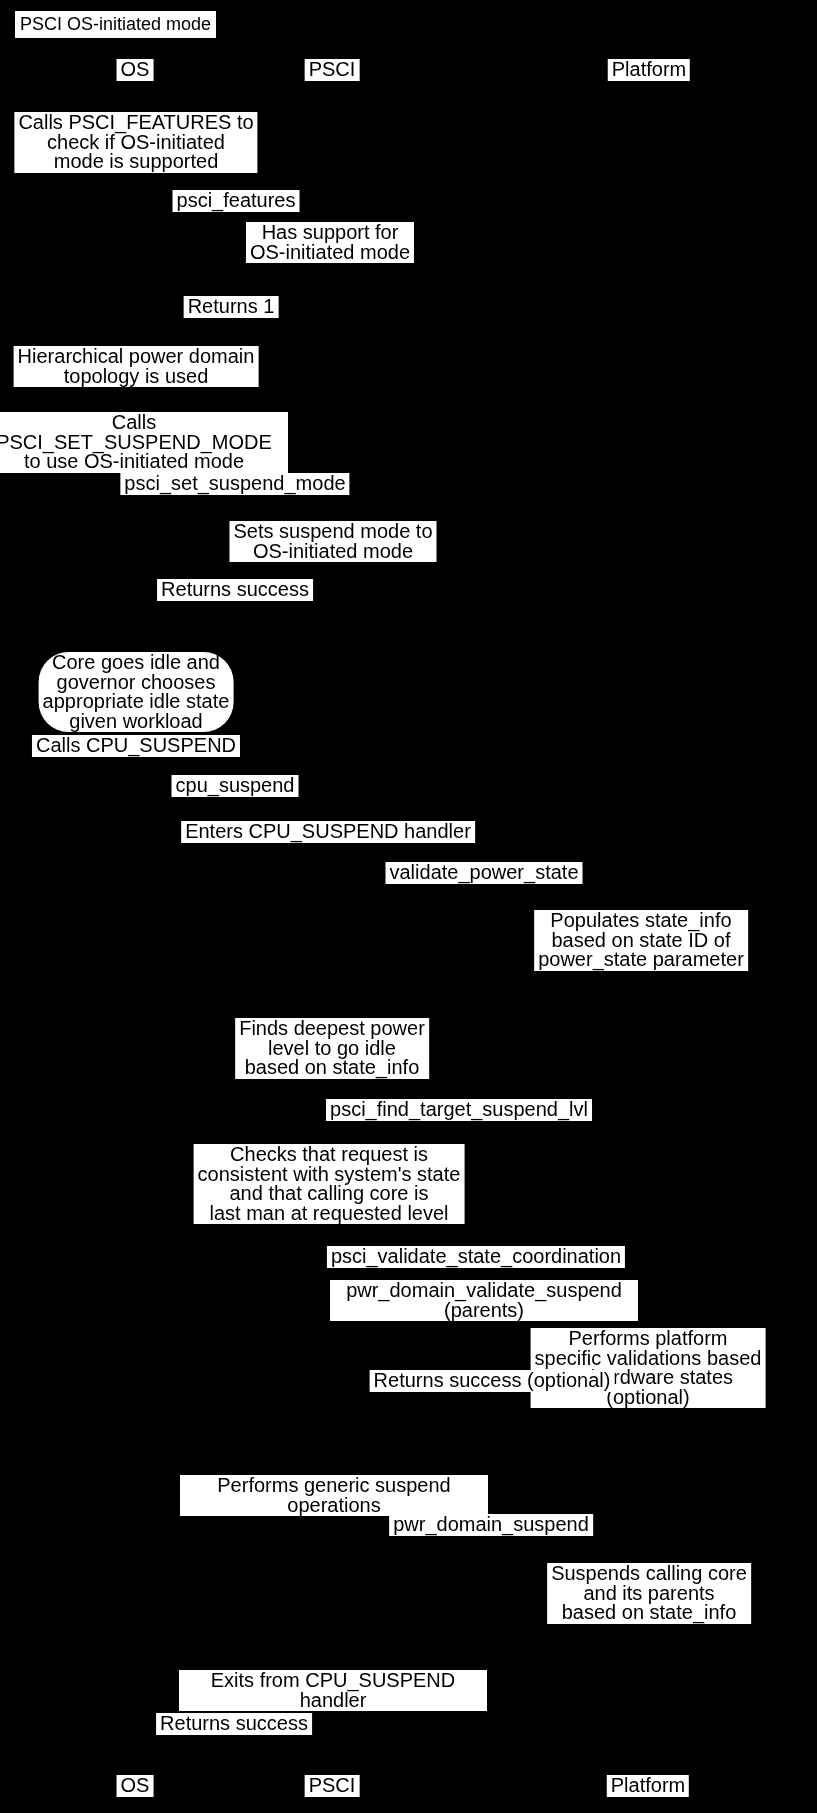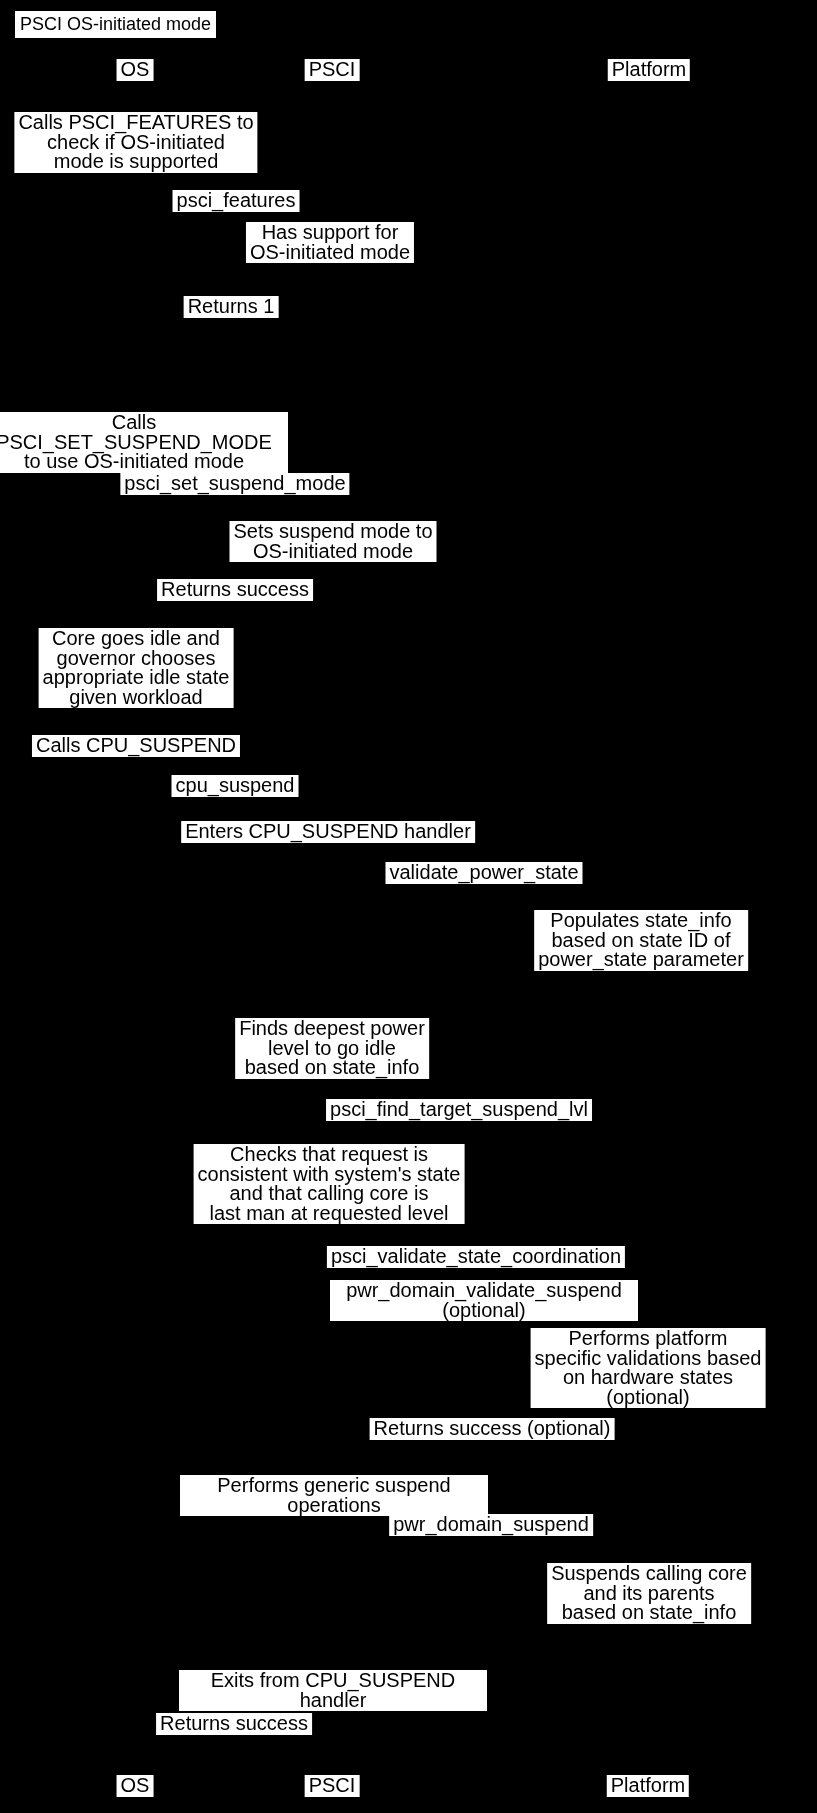--- a/index.html
+++ b/index.html
@@ -44,52 +44,54 @@
     <div class="lbl participant" style="left: 135px; top: 59px;">OS</div>
     <div class="lbl participant" style="left: 332px; top: 59px;">PSCI</div>
     <div class="lbl participant" style="left: 649px; top: 59px;">Platform</div>
     <div class="lbl" style="left: 136px; top: 112px;">Calls PSCI_FEATURES to
 check if OS-initiated
 mode is supported</div>
     <div class="lbl" style="left: 236px; top: 190px;">psci_features</div>
     <div class="lbl" style="left: 330px; top: 222px;">Has support for
 OS-initiated mode</div>
     <div class="lbl" style="left: 231px; top: 296px;">Returns 1</div>
+    <div class="lbl" style="left: 136px; top: 346px;">Hierarchical power domain
+topology is used</div>
     <div class="lbl" style="left: 134px; top: 412px;">Calls PSCI_SET_SUSPEND_MODE
 to use OS-initiated mode</div>
     <div class="lbl" style="left: 235px; top: 473px;">psci_set_suspend_mode</div>
     <div class="lbl" style="left: 333px; top: 521px;">Sets suspend mode to
 OS-initiated mode</div>
     <div class="lbl" style="left: 235px; top: 579px;">Returns success</div>
-    <div class="lbl" style="left: 136px; top: 628px;">Core goes idle and
+    <div class="lbl" style="left: 136px; top: 652px; border-radius: 30px;">Core goes idle and
 governor chooses
 appropriate idle state
 given workload</div>
     <div class="lbl" style="left: 136px; top: 735px;">Calls CPU_SUSPEND</div>
     <div class="lbl" style="left: 235px; top: 775px;">cpu_suspend</div>
     <div class="lbl" style="left: 328px; top: 821px;">Enters CPU_SUSPEND handler</div>
     <div class="lbl" style="left: 484px; top: 862px;">validate_power_state</div>
     <div class="lbl" style="left: 641px; top: 910px;">Populates state_info
 based on state ID of
 power_state parameter</div>
     <div class="lbl" style="left: 332px; top: 1018px;">Finds deepest power
 level to go idle
 based on state_info</div>
     <div class="lbl" style="left: 459px; top: 1099px;">psci_find_target_suspend_lvl</div>
     <div class="lbl" style="left: 329px; top: 1144px;">Checks that request is
 consistent with system's state
 and that calling core is
 last man at requested level</div>
     <div class="lbl" style="left: 476px; top: 1246px;">psci_validate_state_coordination</div>
-    <div class="lbl" style="left: 484px; top: 1280px;">pwr_domain_validate_suspend (optional)</div>
+    <div class="lbl" style="left: 484px; top: 1280px;">pwr_domain_validate_suspend (parents)</div>
     <div class="lbl" style="left: 648px; top: 1328px;">Performs platform
 specific validations based
 on hardware states
 (optional)</div>
-    <div class="lbl" style="left: 492px; top: 1370px; margin-top: 48px;">Returns success (optional)</div>
+    <div class="lbl" style="left: 492px; top: 1370px;">Returns success (optional)</div>
     <div class="lbl" style="left: 334px; top: 1475px; text-align: center;">Performs generic suspend operations</div>
     <div class="lbl" style="left: 491px; top: 1514px;">pwr_domain_suspend</div>
     <div class="lbl" style="left: 649px; top: 1563px;">Suspends calling core
 and its parents
 based on state_info</div>
     <div class="lbl" style="left: 333px; top: 1670px;">Exits from CPU_SUSPEND handler</div>
     <div class="lbl" style="left: 234px; top: 1713px;">Returns success</div>
     <div class="lbl participant" style="left: 135px; top: 1775px;">OS</div>
     <div class="lbl participant" style="left: 332px; top: 1775px;">PSCI</div>
     <div class="lbl participant" style="left: 648px; top: 1775px;">Platform</div>

